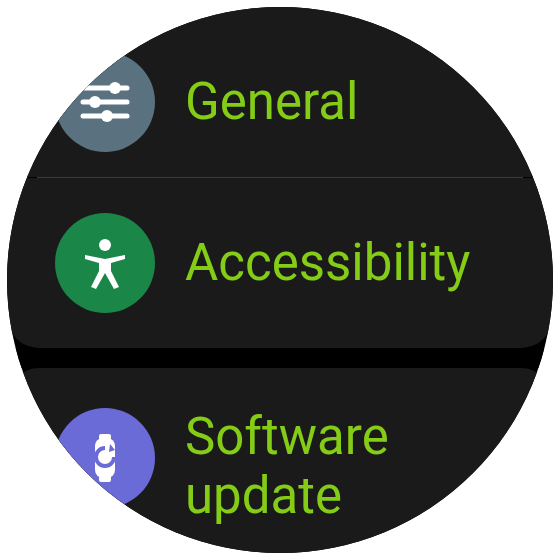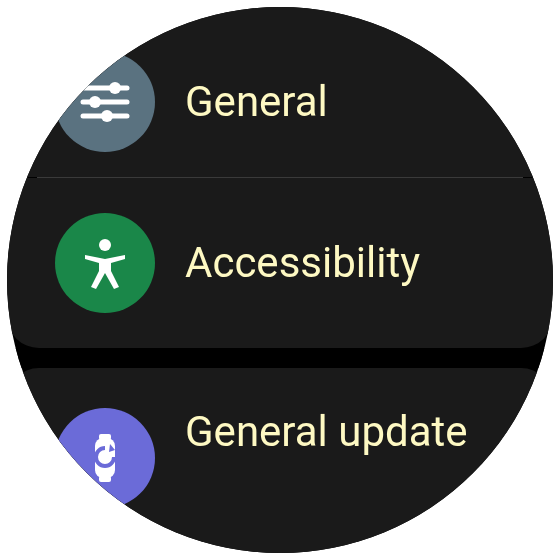--- a/index.html
+++ b/index.html
@@ -88,22 +88,22 @@
     
     .icon-accessibility {
       background: #1a8749;
     }
     
     .icon-software {
       background: #6b6bd8;
     }
     
     .label {
-      color: #fef9c3;
-      font-size: 42px;
+      color: #84cc16;
+      font-size: 51px;
       font-weight: 400;
       line-height: 1.15;
     }
     
     svg {
       display: block;
     }
   </style>
 </head>
 <body>
@@ -146,17 +146,17 @@
     <div class="list-item third">
       <div class="icon-circle icon-software">
         <svg width="56" height="56" viewBox="0 0 56 56">
           <rect x="18" y="8" width="20" height="40" rx="8" fill="#fff"></rect>
           <rect x="22" y="4" width="12" height="6" rx="2" fill="#fff"></rect>
           <rect x="22" y="46" width="12" height="6" rx="2" fill="#fff"></rect>
           <path d="M 28 18 A 9 9 0 1 0 37 27" stroke="#6b6bd8" stroke-width="4" fill="none"></path>
           <path d="M 33 14 L 38 20 L 32 22 Z" fill="#6b6bd8"></path>
         </svg>
       </div>
-      <span class="label">General update</span>
+      <span class="label">Software update</span>
     </div>
 
   </div>
 </div>
 
 </body></html>

